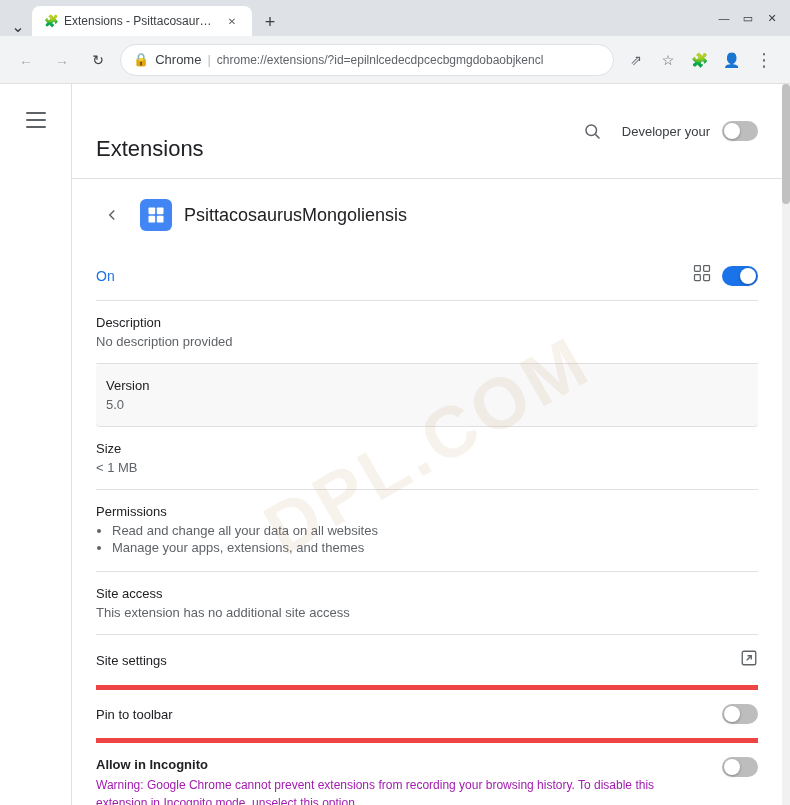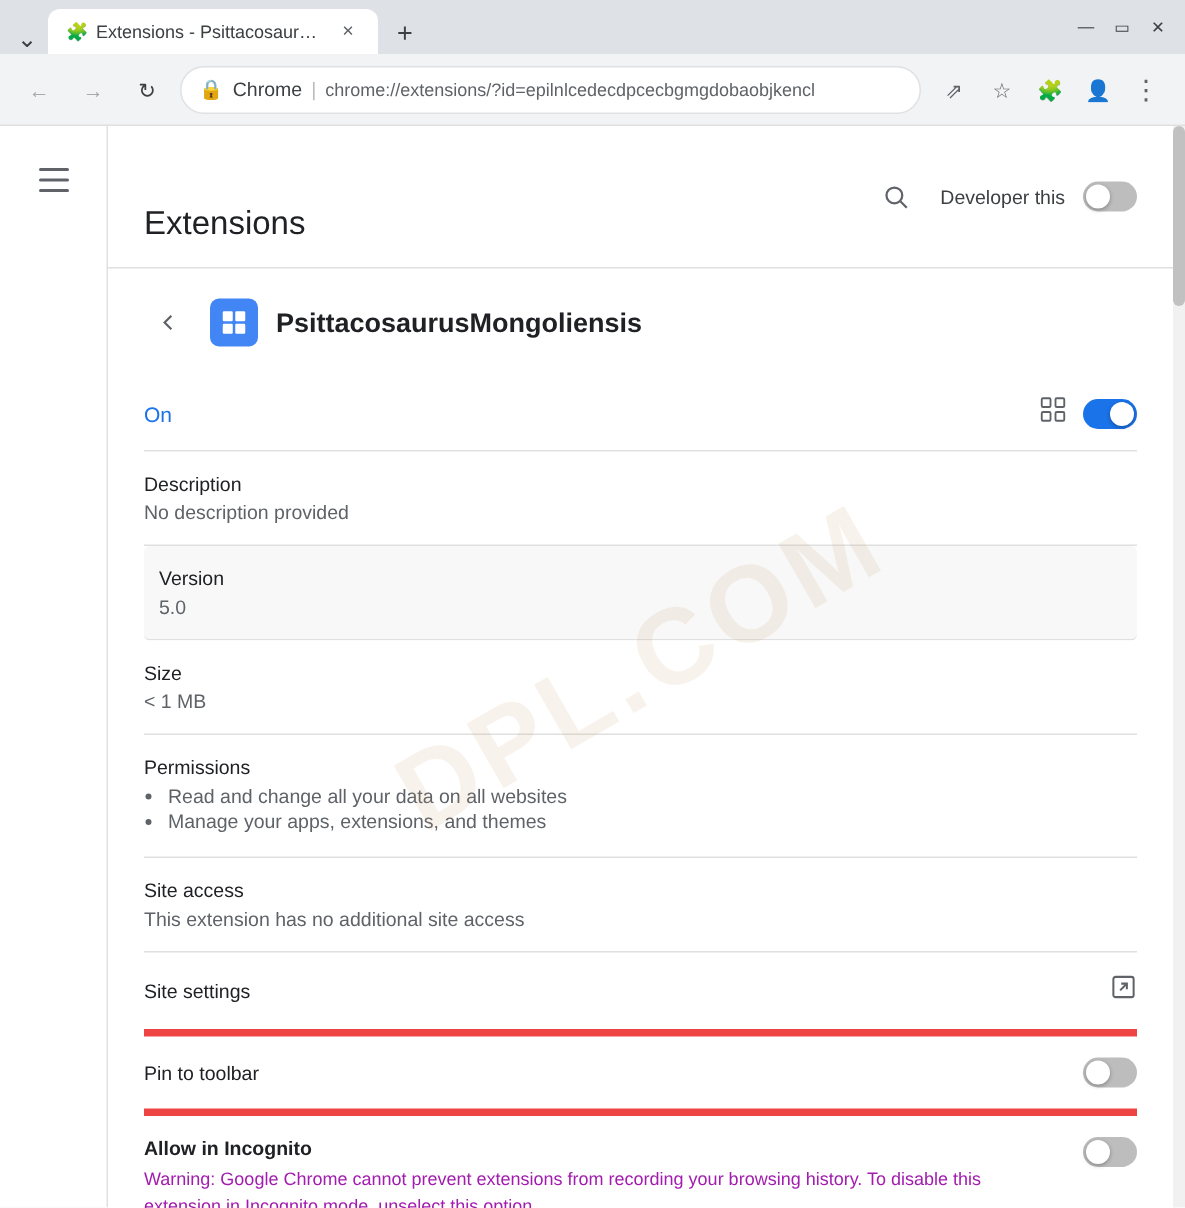--- a/index.html
+++ b/index.html
@@ -199,21 +199,21 @@
     .extension-icon-large {
       width: 32px; height: 32px;
       background: #4285f4;
       border-radius: 6px;
       display: flex; align-items: center; justify-content: center;
       color: #fff; font-size: 18px;
       font-weight: bold;
     }
     .extension-name {
       font-size: 18px;
-      font-weight: 700;
+      font-weight: 400;
       color: #202124;
     }
 
     
     .status-row {
       display: flex;
       align-items: center;
       justify-content: space-between;
       padding: 12px 0;
       border-bottom: 1px solid #e0e0e0;
@@ -378,21 +378,21 @@
 
       <div class="extensions-header">
         <h1 class="extensions-title">Extensions</h1>
         <div class="header-right">
           <div class="search-icon-btn">
             <svg width="18" height="18" viewBox="0 0 24 24" fill="none" stroke="#5f6368" stroke-width="2">
               <circle cx="11" cy="11" r="7"></circle>
               <line x1="16.5" y1="16.5" x2="22" y2="22"></line>
             </svg>
           </div>
-          <span class="developer-mode-label">Developer this</span>
+          <span class="developer-mode-label">Developer your</span>
           <div class="toggle">
             <div class="toggle-thumb"></div>
           </div>
         </div>
       </div>
 
       <div class="detail-panel">
 
         <div class="back-row">
           <div class="back-btn">

